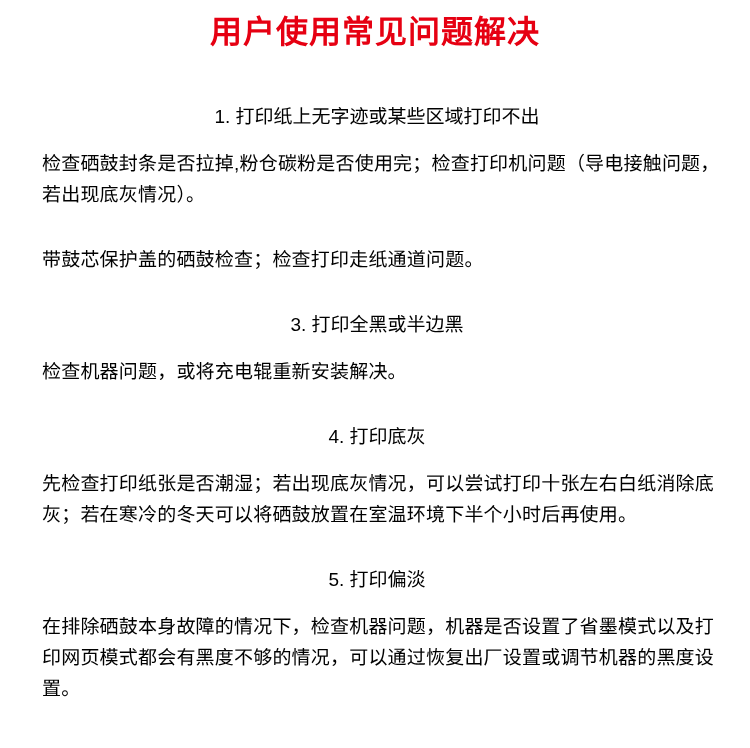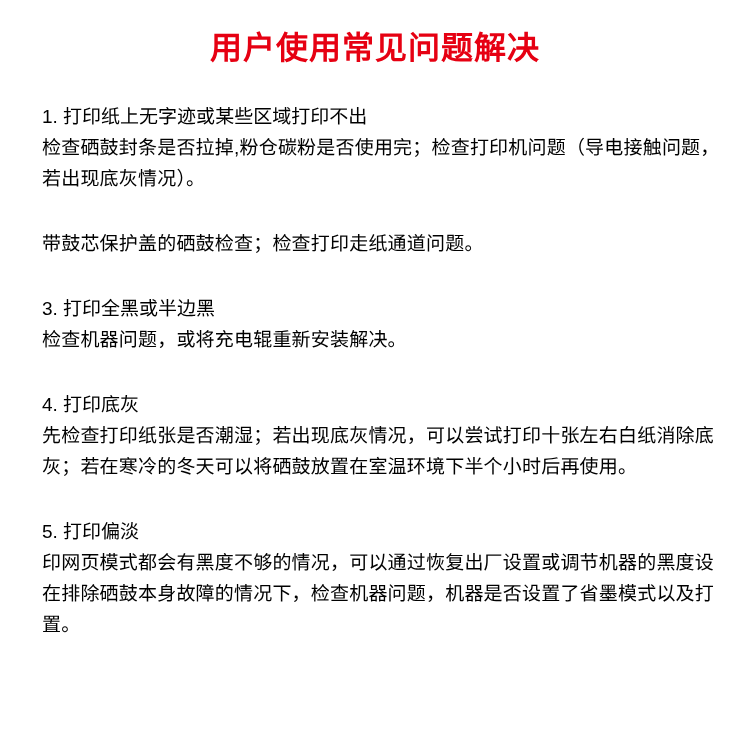--- a/index.html
+++ b/index.html
@@ -11,21 +11,21 @@
     position: relative;
     width: 750px;
     height: 748px;
     background: #ffffff;
     overflow: hidden;
     font-family: "Liberation Sans", sans-serif;
     color: #000000;
   }
   .page-title {
     margin: 0;
-    padding-top: 29px;
+    padding-top: 13px;
     text-align: center;
     font-size: 32px;
     line-height: 38px;
     font-weight: bold;
     color: #e60012;
     letter-spacing: 1px;
     white-space: nowrap;
   }
   .content {
     padding: 34px 38px 0 42px;
@@ -34,25 +34,26 @@
     margin: 0 0 34px 0;
     font-size: 19px;
     line-height: 31px;
     font-weight: 400;
     color: #000000;
   }
   .section:last-child {
     margin-bottom: 0;
   }
   .section-heading {
-    margin: 0;
+    margin: 16px;
     font-size: 19px;
     font-weight: 400;
     line-height: 31px;
     white-space: nowrap;
+    text-align: center;
   }
   .body-line {
     white-space: nowrap;
     letter-spacing: 0.2px;
   }
 </style>
 </head>
 <body>
 
 <div class="page">
@@ -76,19 +77,19 @@
     </div>
 
     <div class="section">
       <div class="section-heading">4. 打印底灰</div>
       <div class="body-line">先检查打印纸张是否潮湿；若出现底灰情况，可以尝试打印十张左右白纸消除底</div>
       <div class="body-line">灰；若在寒冷的冬天可以将硒鼓放置在室温环境下半个小时后再使用。</div>
     </div>
 
     <div class="section">
       <div class="section-heading">5. 打印偏淡</div>
+      <div class="body-line">在排除硒鼓本身故障的情况下，检查机器问题，机器是否设置了省墨模式以及打</div>
       <div class="body-line">印网页模式都会有黑度不够的情况，可以通过恢复出厂设置或调节机器的黑度设</div>
-      <div class="body-line">在排除硒鼓本身故障的情况下，检查机器问题，机器是否设置了省墨模式以及打</div>
       <div class="body-line">置。</div>
     </div>
 
   </div>
 </div>
 
 </body></html>

